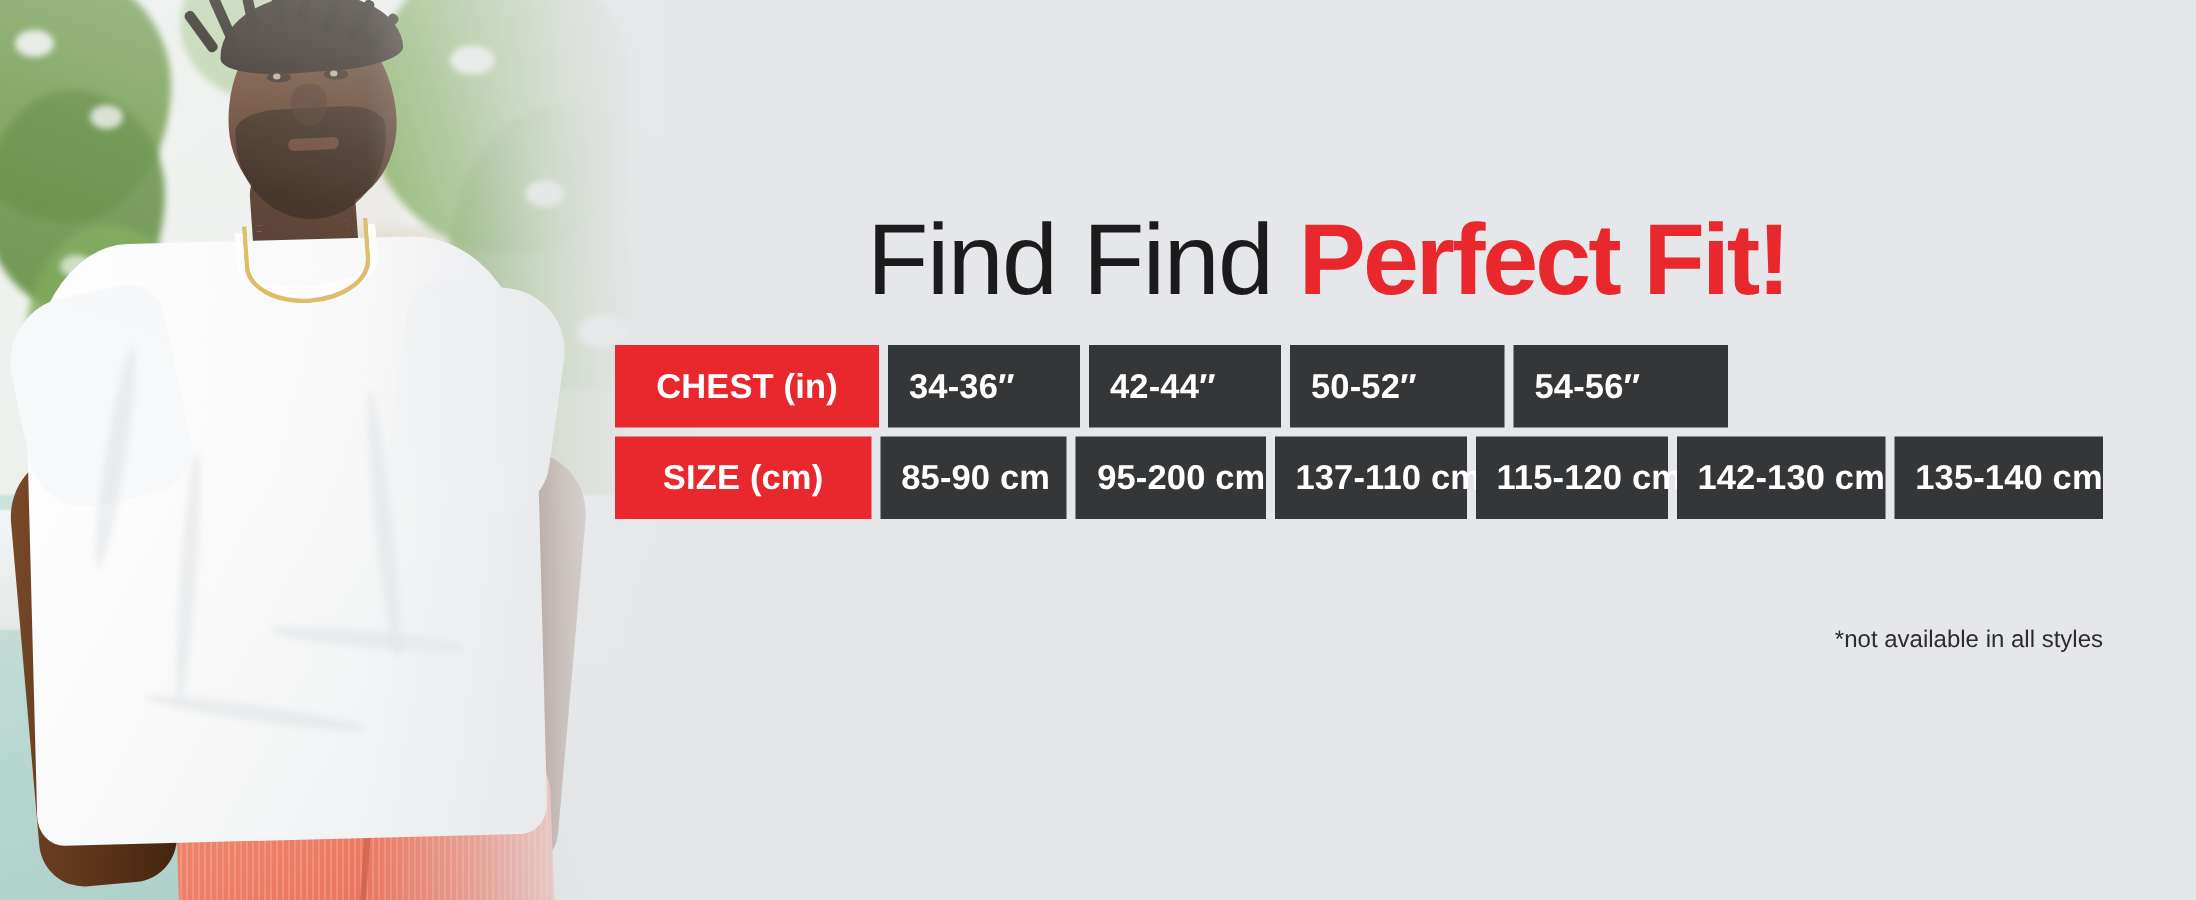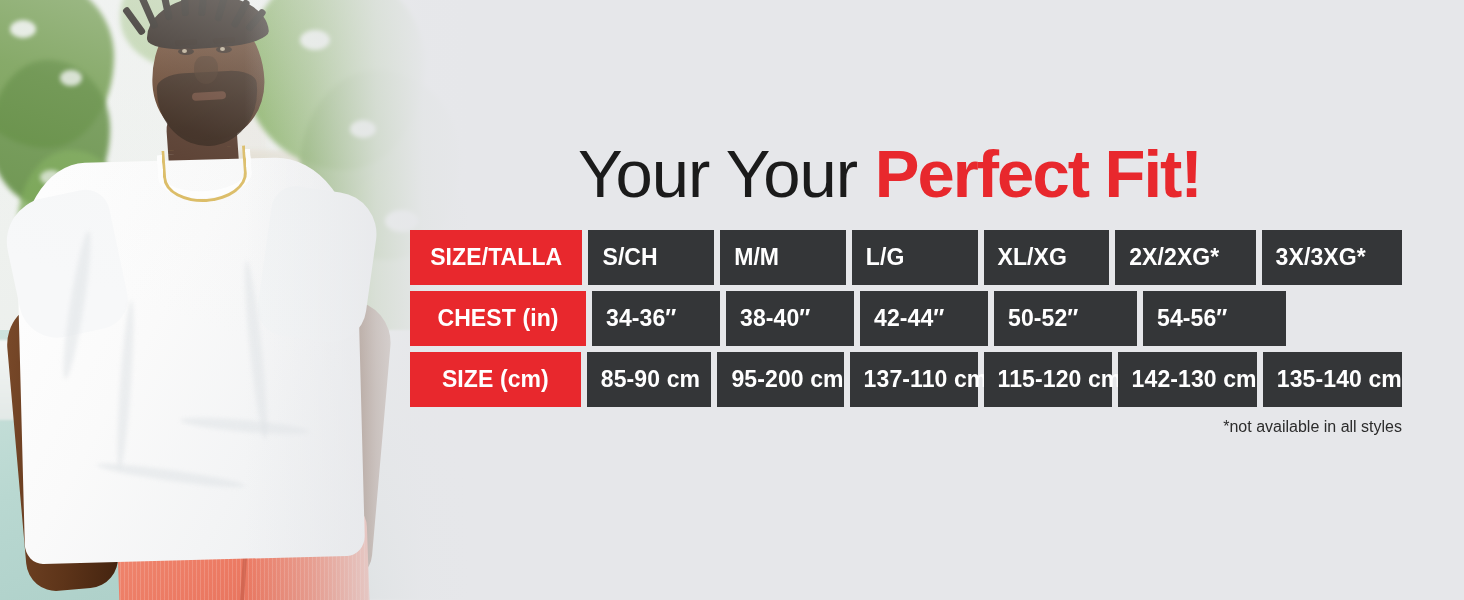--- a/index.html
+++ b/index.html
@@ -343,38 +343,28 @@
         <div class="lips"></div>
       </div>
 
       <div class="photo-fade-top"></div>
       <div class="photo-fade"></div>
     </div>
   </div>
 
   <div class="content">
 
-    <div class="headline"><span class="hl-thin">Your Your </span><span class="hl-bold">Perfect Fit!</span></div>
+    <div class="headline"><span class="hl-thin">Find Find </span><span class="hl-bold">Perfect Fit!</span></div>
 
     <div class="size-table">
 
-      <div class="trow">
-        <div class="cell cell-label">SIZE/TALLA</div>
-        <div class="cell cell-val c1">S/CH</div>
-        <div class="cell cell-val c2">M/M</div>
-        <div class="cell cell-val c3">L/G</div>
-        <div class="cell cell-val c4">XL/XG</div>
-        <div class="cell cell-val c5">2X/2XG*</div>
-        <div class="cell cell-val c6">3X/3XG*</div>
-      </div>
 
       <div class="trow">
         <div class="cell cell-label">CHEST (in)</div>
         <div class="cell cell-val c1">34-36″</div>
-        <div class="cell cell-val c2">38-40″</div>
         <div class="cell cell-val c3">42-44″</div>
         <div class="cell cell-val c5">50-52″</div>
         <div class="cell cell-val c6">54-56″</div>
       </div>
 
       <div class="trow">
         <div class="cell cell-label">SIZE (cm)</div>
         <div class="cell cell-val c1">85-90 cm</div>
         <div class="cell cell-val c2">95-200 cm</div>
         <div class="cell cell-val c3">137-110 cm</div>

